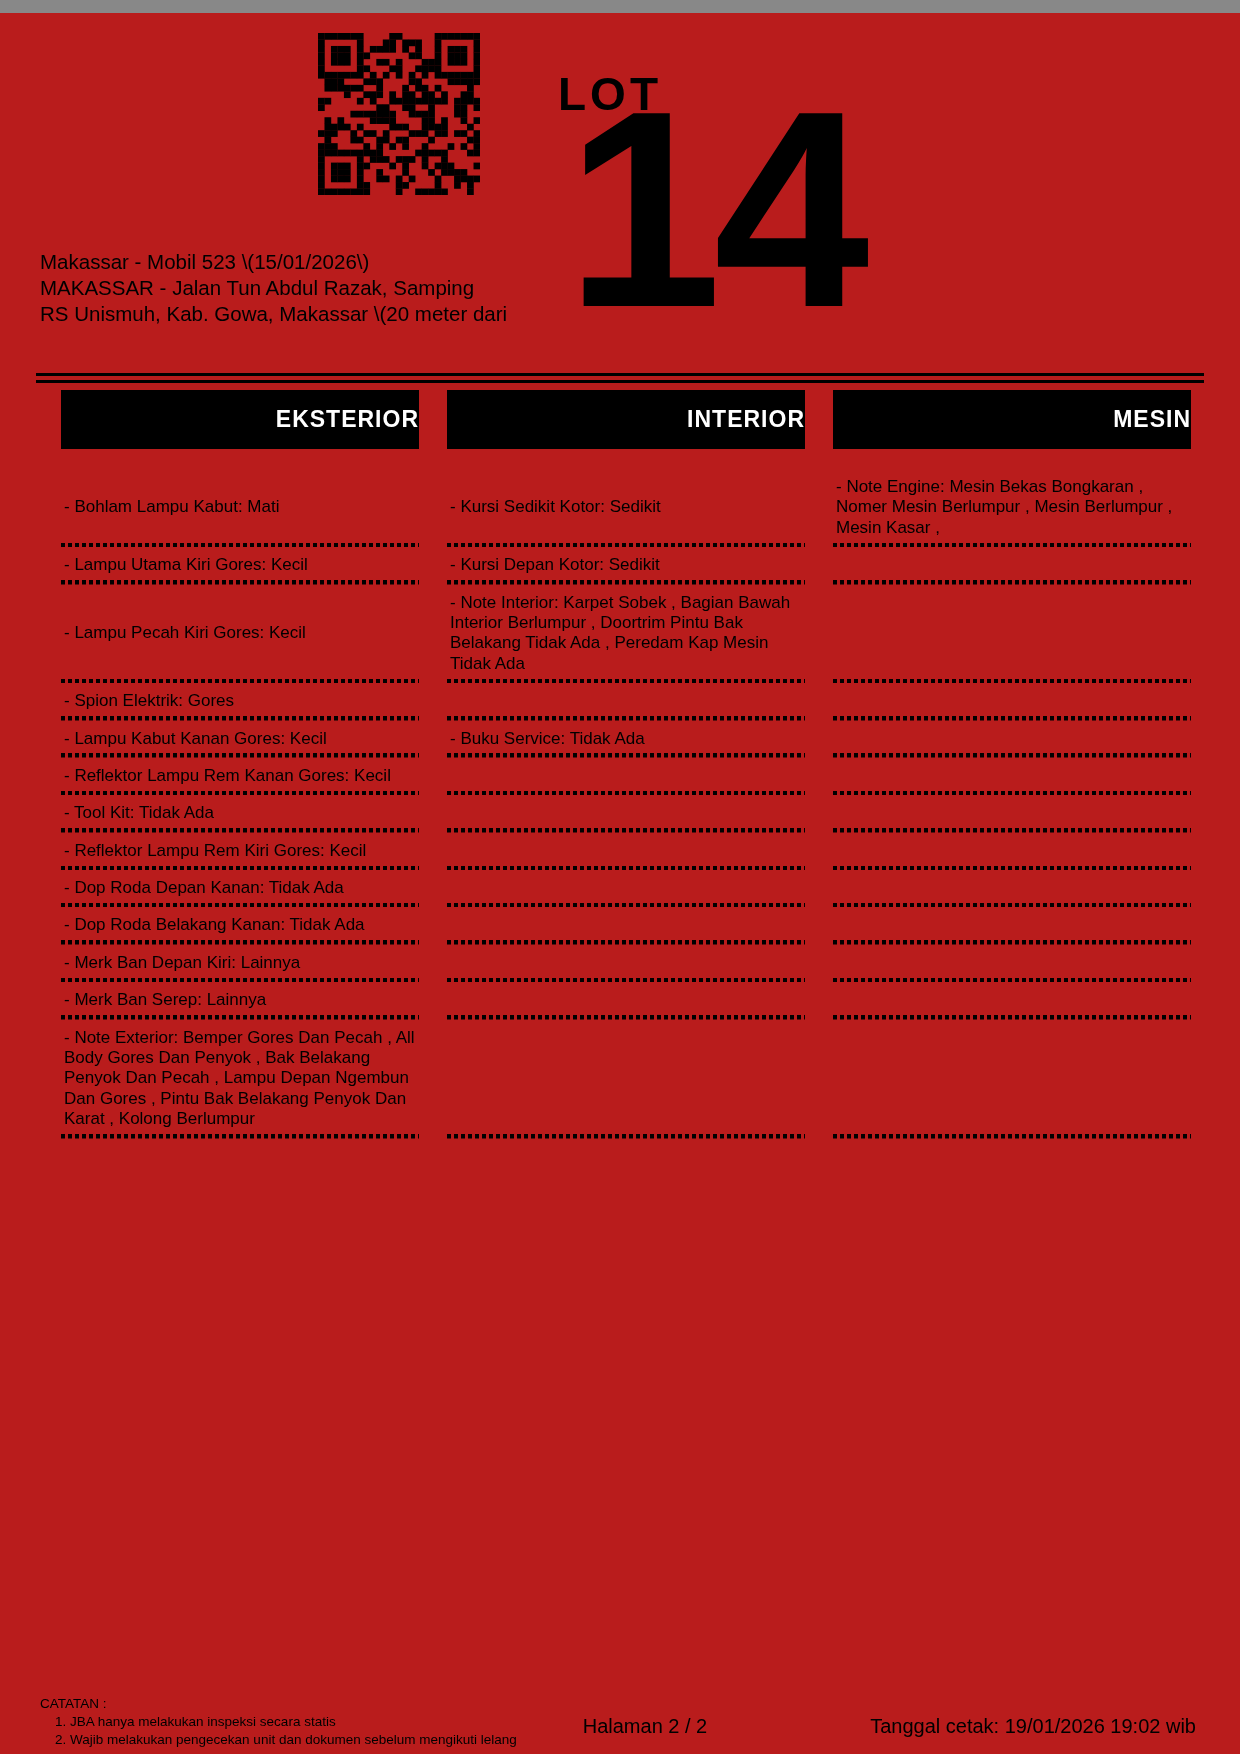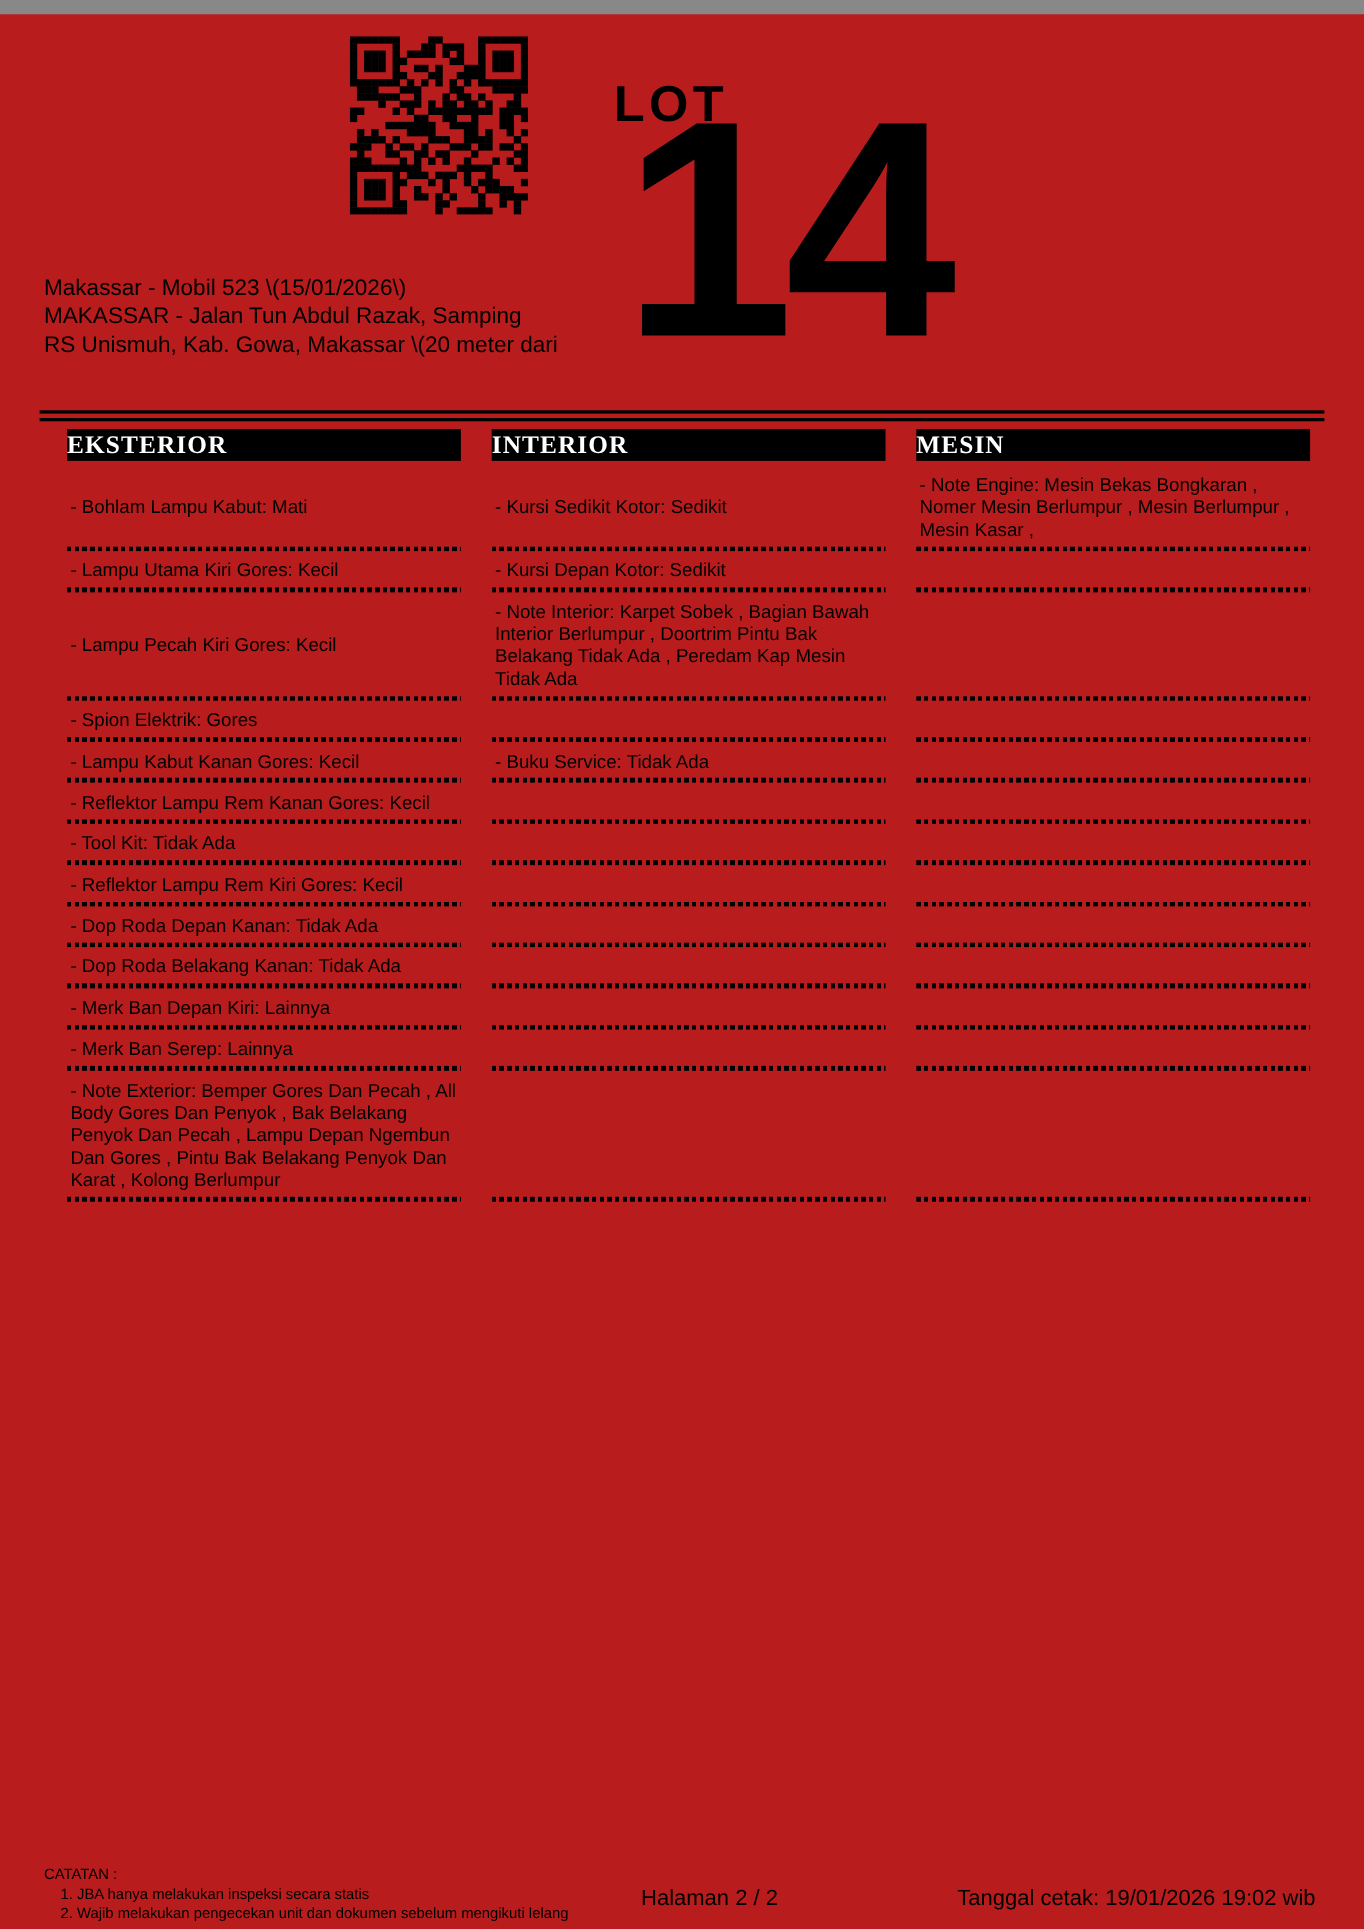--- a/index.html
+++ b/index.html
@@ -36,34 +36,34 @@
   }
   
   .inspect{
     position:absolute;left:61px;top:377px;
   }
   table{border-collapse:collapse;table-layout:fixed;width:1130px;}
   col.c{width:358px;}
   col.sp{width:28px;}
   th.hdr{
     background:#000;color:#fff;
-    height:29px;font-size:23px;font-weight:bold;letter-spacing:1px;
-    text-align:left;vertical-align:middle;padding:0;font-family:Liberation Serif, serif;
+    height:59px;font-size:23px;font-weight:bold;letter-spacing:1px;
+    text-align:right;vertical-align:middle;padding:0;
   }
   th.gap{background:transparent;}
   td{vertical-align:middle;padding:8px 3px 9px 3px;font-size:17px;line-height:1.2;}
   td.c{
     background-image:repeating-linear-gradient(90deg,#000 0 4px,transparent 4px 7px);
     background-size:100% 4.5px;
     background-position:left bottom;
     background-repeat:no-repeat;
     word-wrap:break-word;
   }
   td.gap{padding:0;}
-  tr.first td{padding-top:12px;}
+  tr.first td{padding-top:28px;}
   
   .catatan{position:absolute;left:40px;top:1682px;font-size:13.5px;line-height:18px;}
   .catatan .item{padding-left:15px;}
   .page-indicator{position:absolute;left:555px;top:1702px;width:180px;text-align:center;font-size:20px;}
   .print-date{position:absolute;right:44px;top:1702px;font-size:20px;text-align:right;}
 </style>
 </head>
 <body>
 
 <div class="page">

